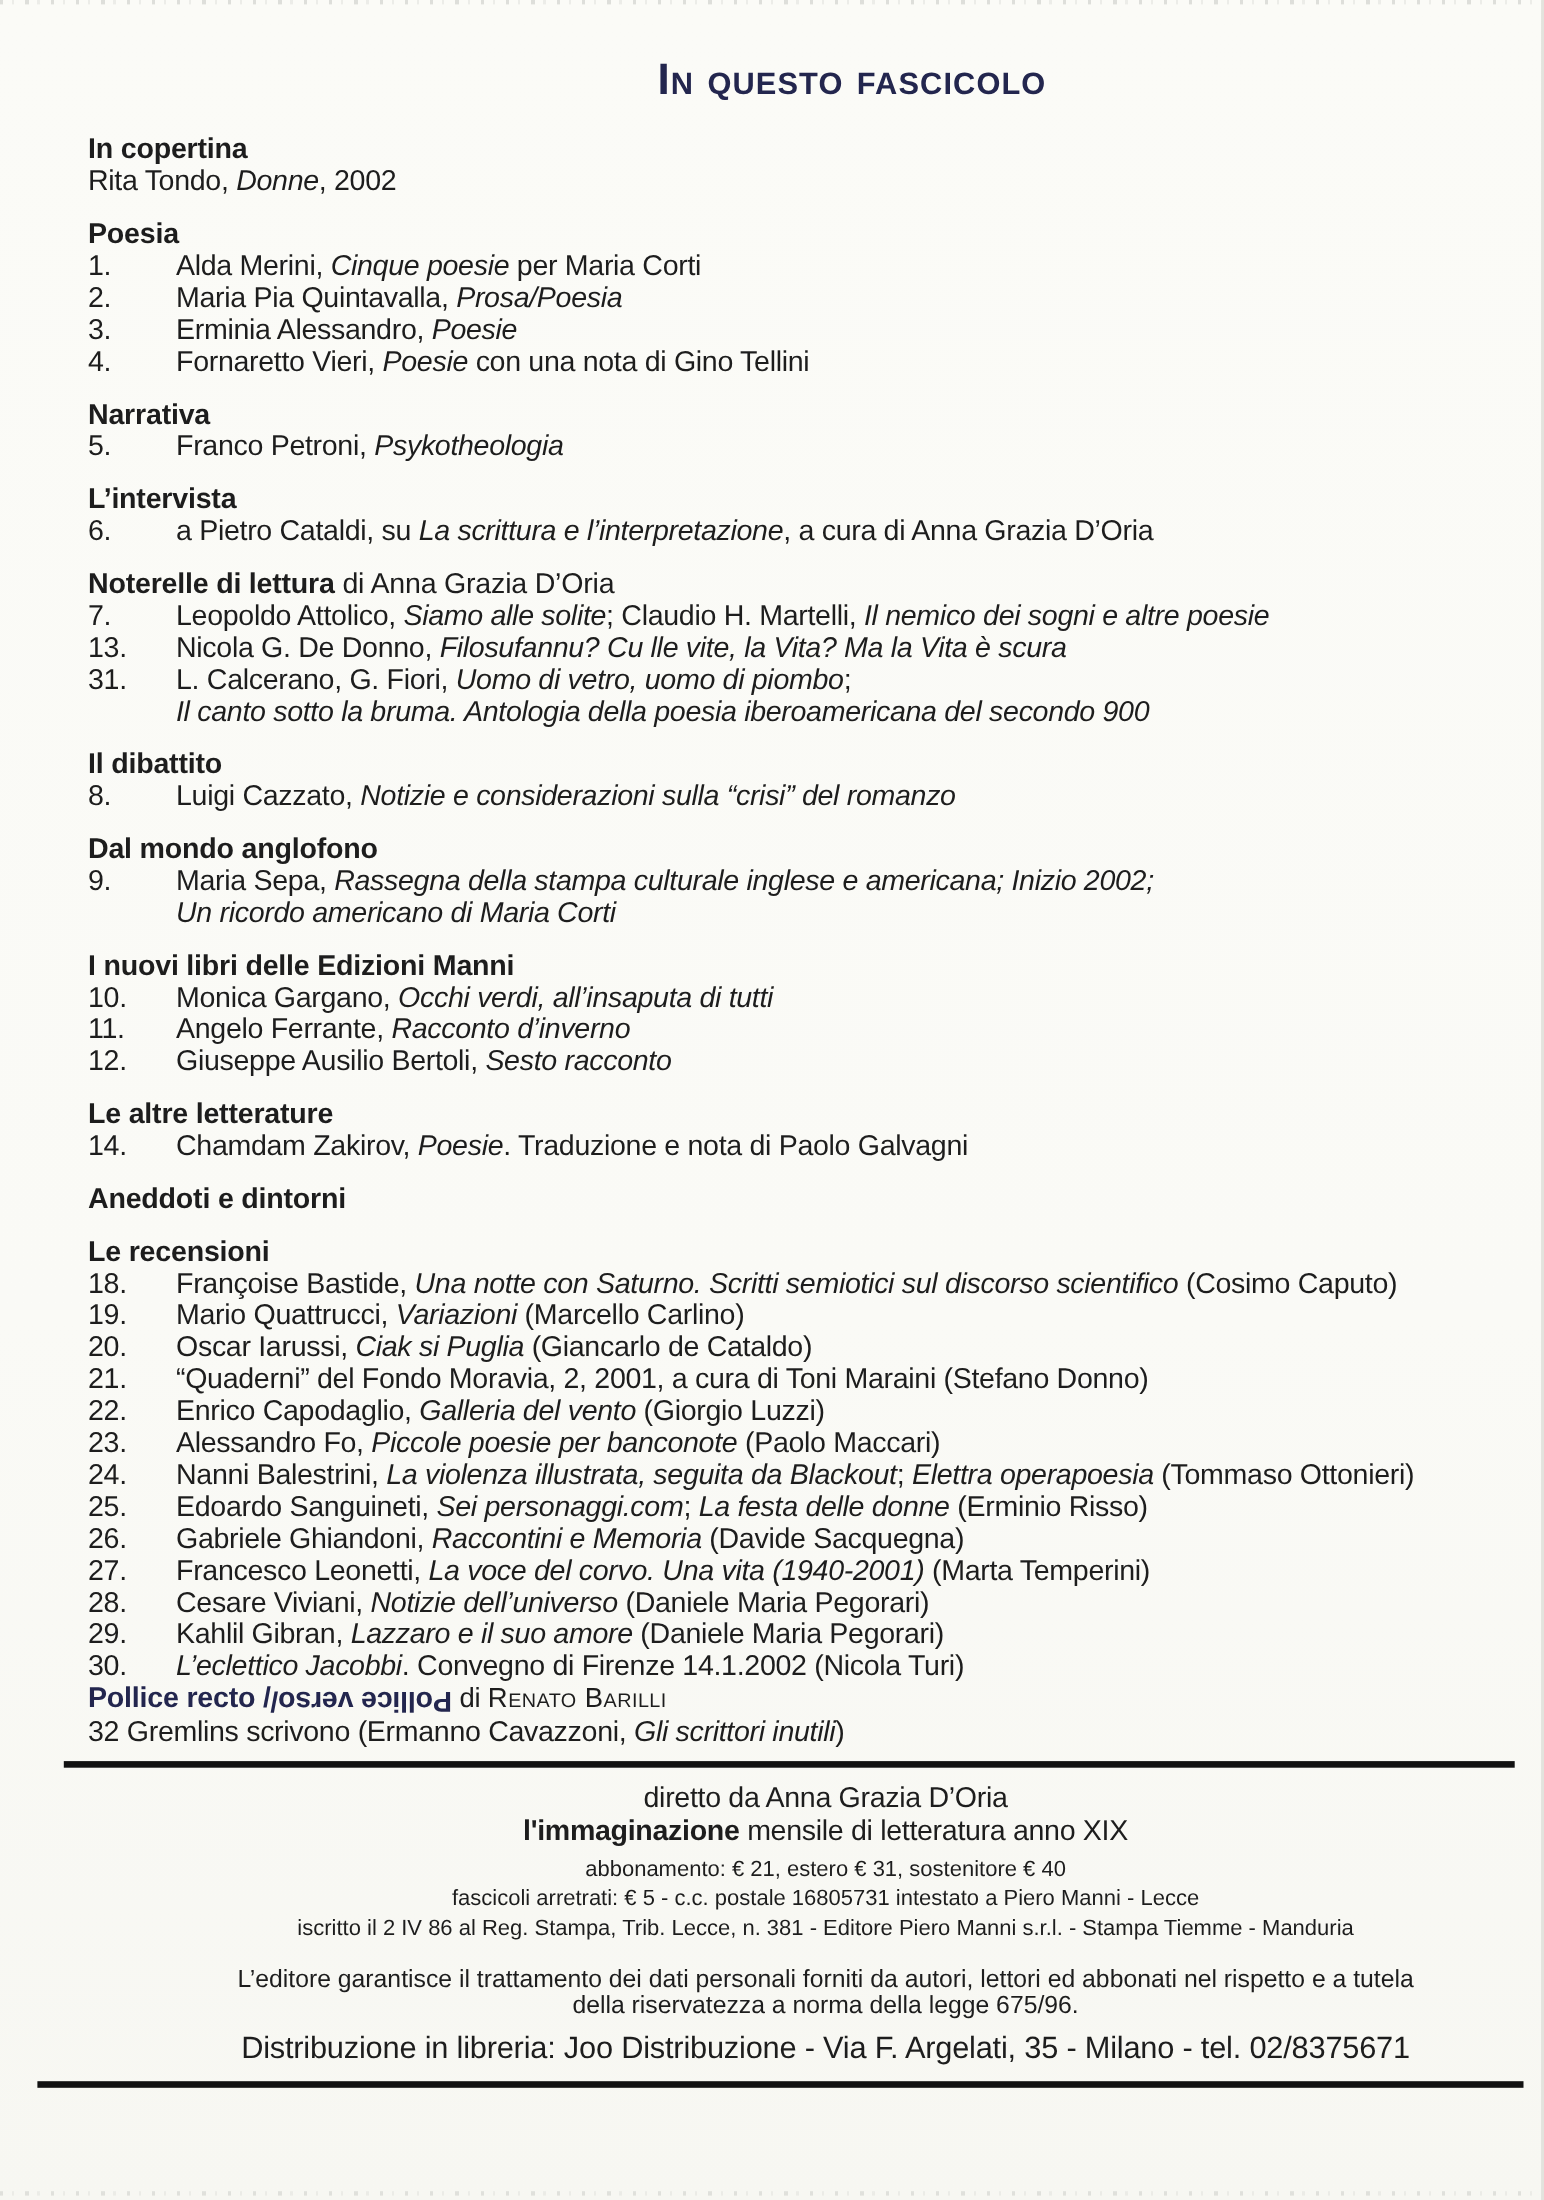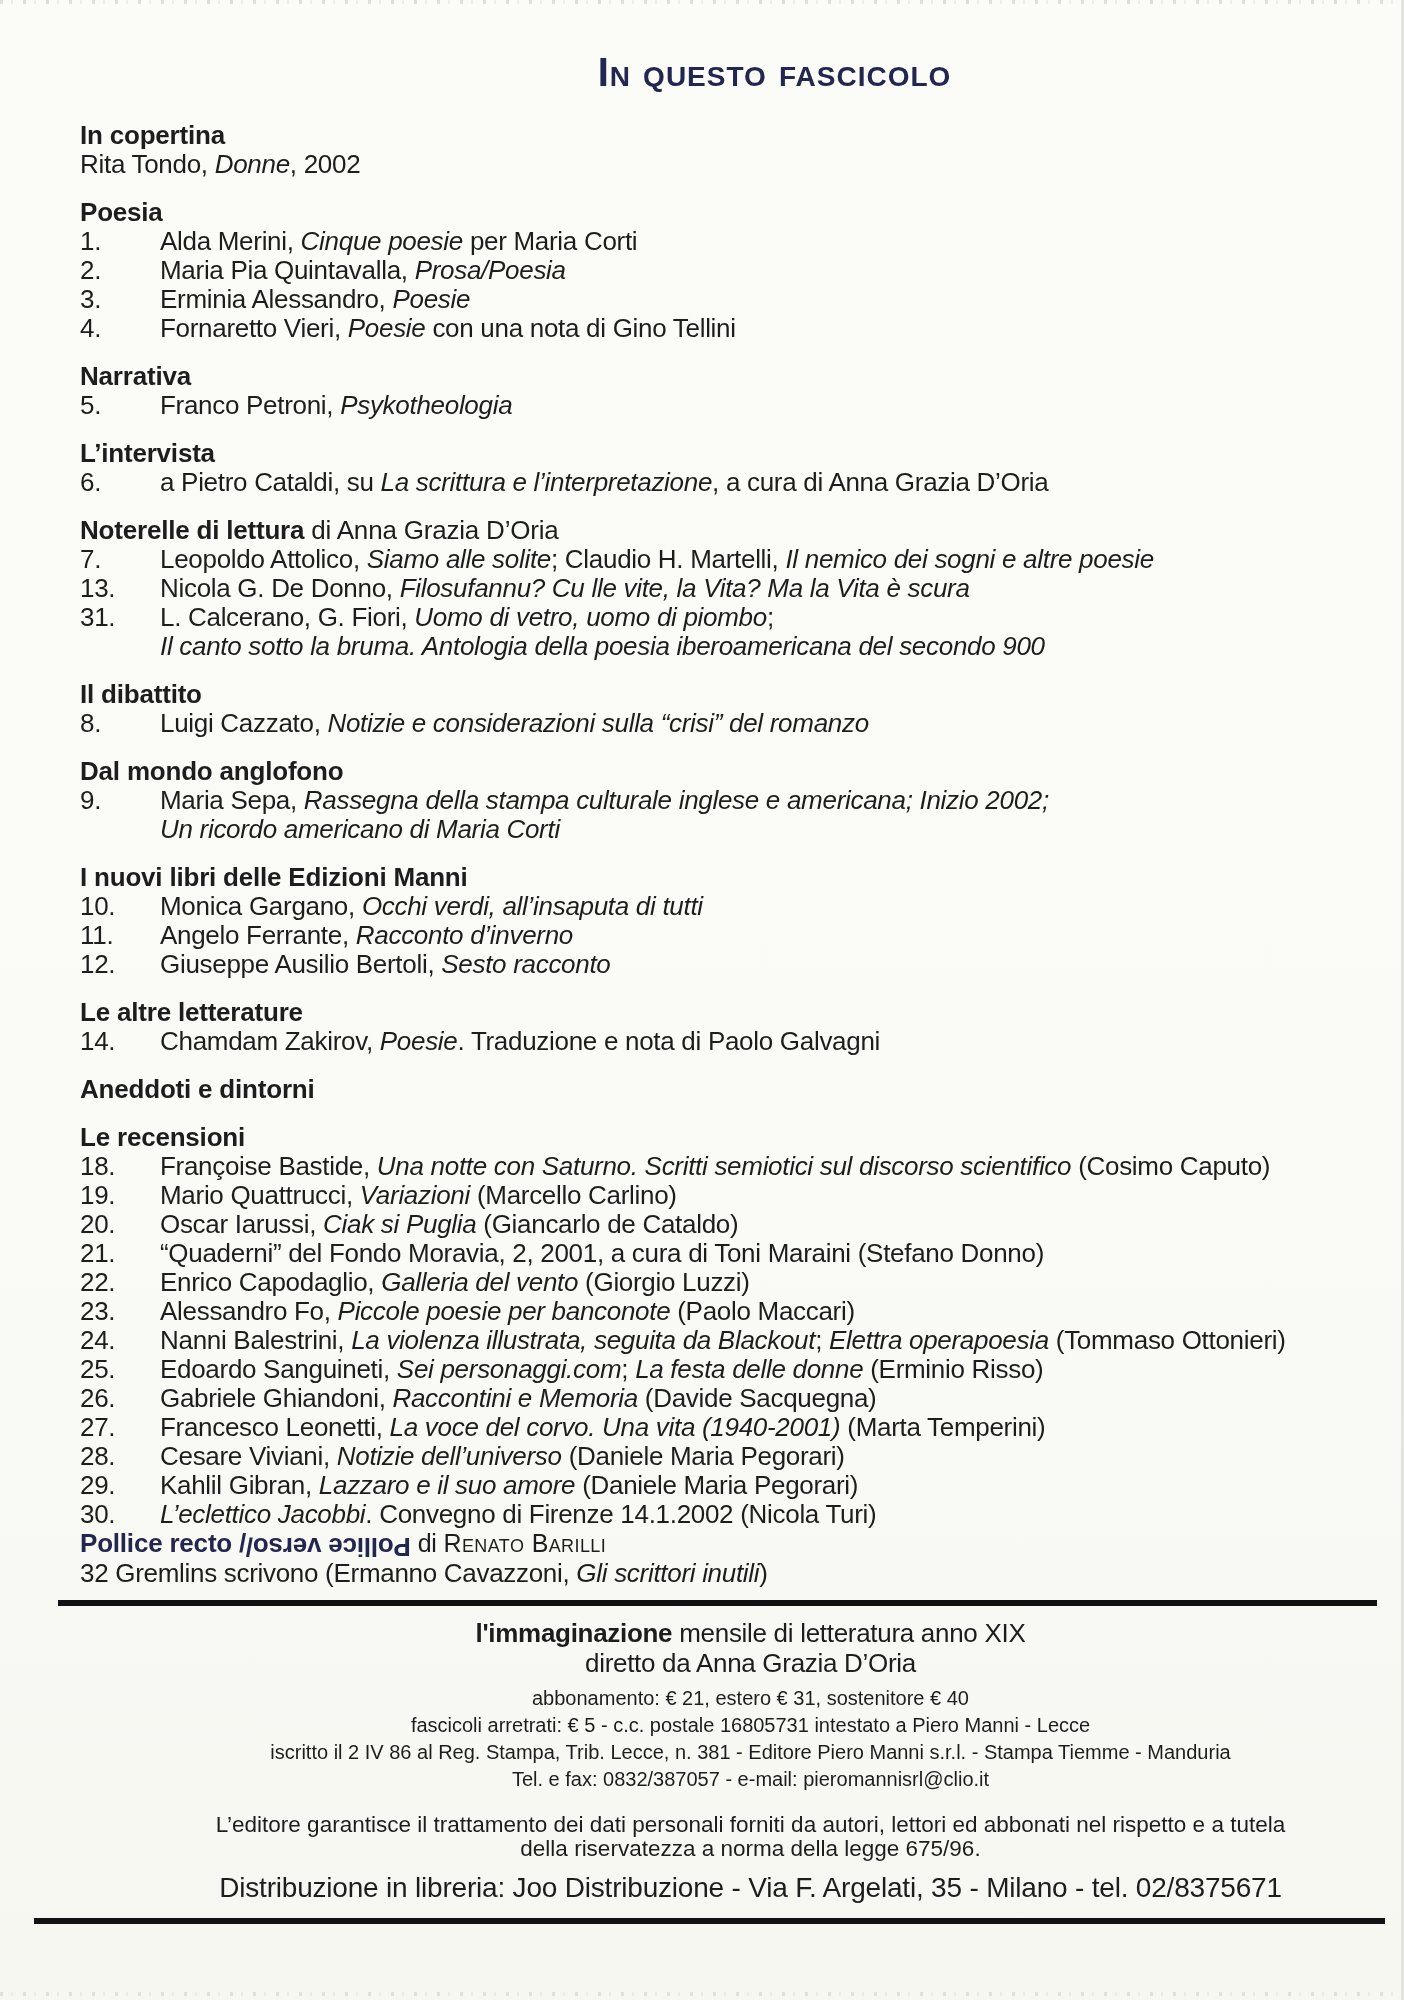--- a/index.html
+++ b/index.html
@@ -291,28 +291,27 @@
       <span>Pollice recto /</span><span class="mirror">Pollice verso/</span><span class="pollice-by"> di </span><span class="pollice-by sc">Renato Barilli</span>
     </div>
     <div class="pollice-line">
       <span>32 Gremlins scrivono (Ermanno Cavazzoni, </span><span class="it">Gli scrittori inutili</span><span>)</span>
     </div>
   </section>
 
   <hr class="rule">
 
   <footer>
+    <div class="f-line">diretto da Anna Grazia D’Oria</div>
     <div class="f-line f-masthead">
       <b>l'immaginazione</b><span>  mensile di letteratura anno XIX</span>
     </div>
-    <div class="f-line">diretto da Anna Grazia D’Oria</div>
     <div class="f-small f-gap">abbonamento: € 21, estero € 31, sostenitore € 40</div>
     <div class="f-small">fascicoli  arretrati: € 5 - c.c. postale 16805731 intestato a Piero Manni - Lecce</div>
     <div class="f-small">iscritto il 2 IV 86 al Reg. Stampa, Trib. Lecce, n. 381 - Editore  Piero Manni s.r.l. - Stampa Tiemme - Manduria</div>
-    <div class="f-small">Tel. e fax: 0832/387057 - e-mail: pieromannisrl@clio.it</div>
     <div class="f-tiny">L’editore garantisce il trattamento dei dati personali forniti da autori, lettori ed abbonati nel rispetto e a tutela</div>
     <div class="f-tiny" style="margin-top:0;">della riservatezza a norma della legge 675/96.</div>
     <div class="f-dist">Distribuzione in libreria: Joo Distribuzione - Via F. Argelati, 35 - Milano - tel. 02/8375671</div>
   </footer>
 
   <hr class="rule bottom">
   <div class="edge-bottom"></div>
 </div>
 
 </body></html>

